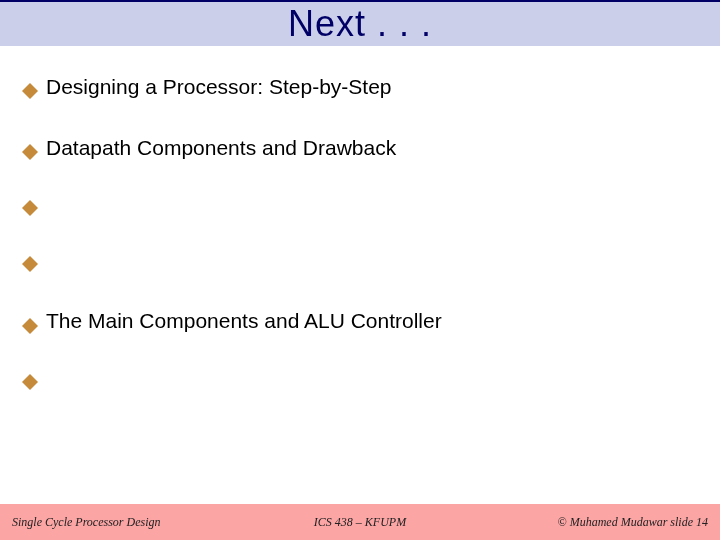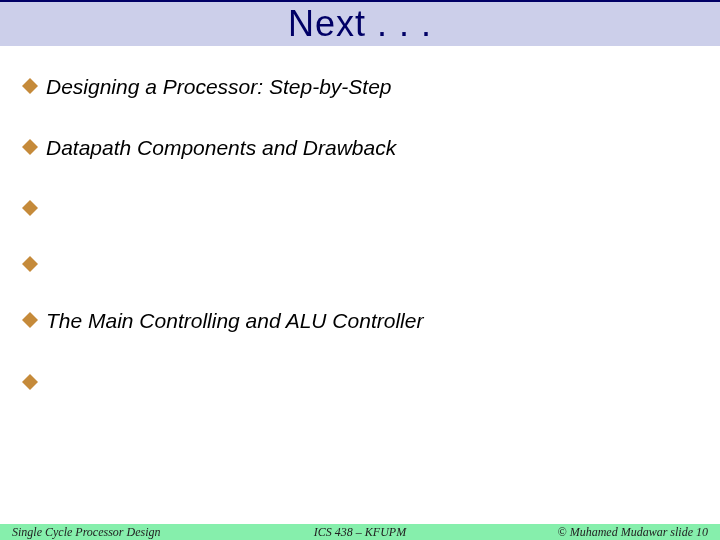--- a/index.html
+++ b/index.html
@@ -25,44 +25,43 @@
     font-size: 36px;
     color: #000066;
     font-weight: normal;
     letter-spacing: 1px;
   }
   .content {
     padding: 28px 22px 0 22px;
   }
   .bullet-item {
     display: flex;
-    align-items: flex-start;
+    align-items: flex-end;
     margin-bottom: 36px;
-    font-style: italic;
   }
   .bullet-icon {
     flex: 0 0 auto;
     width: 16px;
     height: 16px;
     margin-right: 8px;
     margin-top: 4px;
     color: #c58a3a;
   }
   .bullet-text {
     font-size: 21px;
     color: #000000;
     line-height: 1.2;
   }
   .footer {
     position: absolute;
     left: 0;
     bottom: 0;
     width: 100%;
-    height: 16px;
-    background: #86efac;
+    height: 36px;
+    background: #fca5a5;
     display: flex;
     align-items: center;
     justify-content: space-between;
     padding: 0 12px;
     font-family: "Times New Roman", Times, serif;
     font-style: italic;
     font-size: 12px;
     color: #222;
   }
   .footer-center {
@@ -113,30 +112,30 @@
         </svg>
     </span>
   </div>
 
   <div class="bullet-item">
     <span class="bullet-icon">
       <svg viewBox="0 0 16 16" width="16" height="16">
           <path d="M8 0 L16 8 L8 16 L0 8 Z M8 3 L13 8 L8 13 L3 8 Z" fill="currentColor"></path>
         </svg>
     </span>
-    <span class="bullet-text">The Main Controlling and ALU Controller</span>
+    <span class="bullet-text">The Main Components and ALU Controller</span>
   </div>
 
   <div class="bullet-item">
     <span class="bullet-icon">
       <svg viewBox="0 0 16 16" width="16" height="16">
           <path d="M8 0 L16 8 L8 16 L0 8 Z M8 3 L13 8 L8 13 L3 8 Z" fill="currentColor"></path>
         </svg>
     </span>
   </div>
 
 </div>
 
 <div class="footer">
   <span>Single Cycle Processor Design</span>
   <span class="footer-center">ICS 438 – KFUPM</span>
-  <span>© Muhamed Mudawar  slide 10</span>
+  <span>© Muhamed Mudawar  slide 14</span>
 </div>
 
 </body></html>

